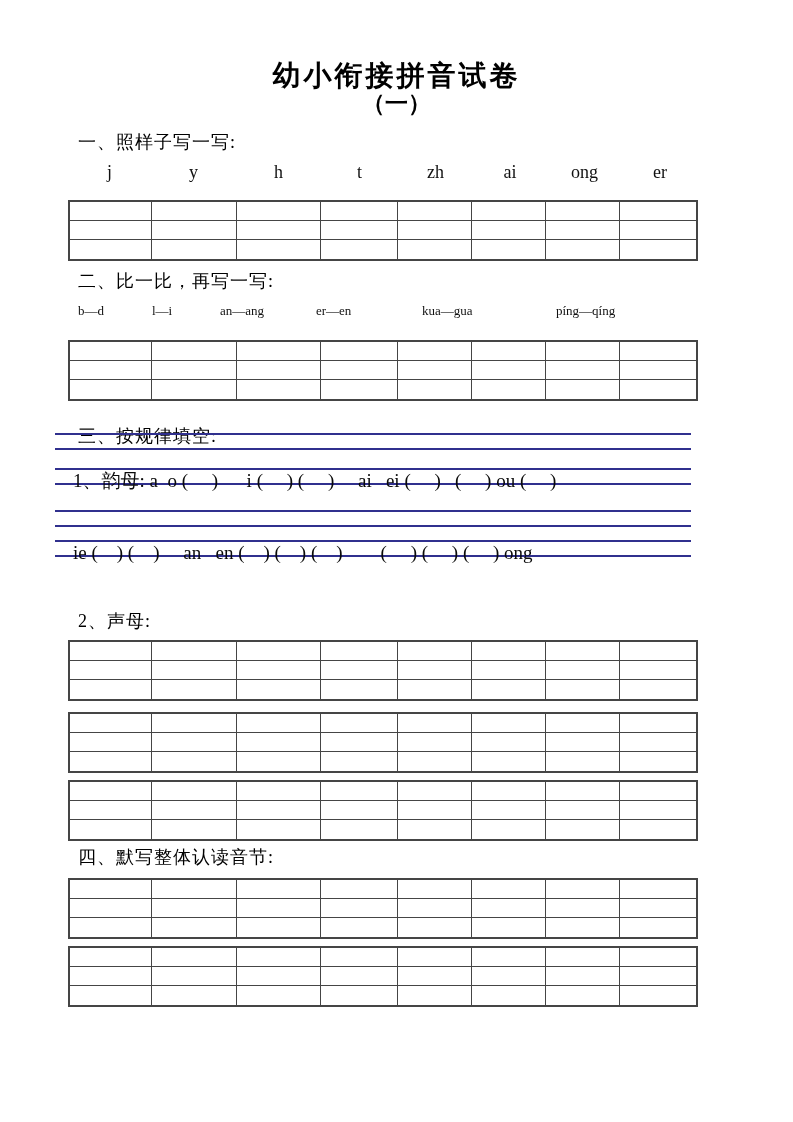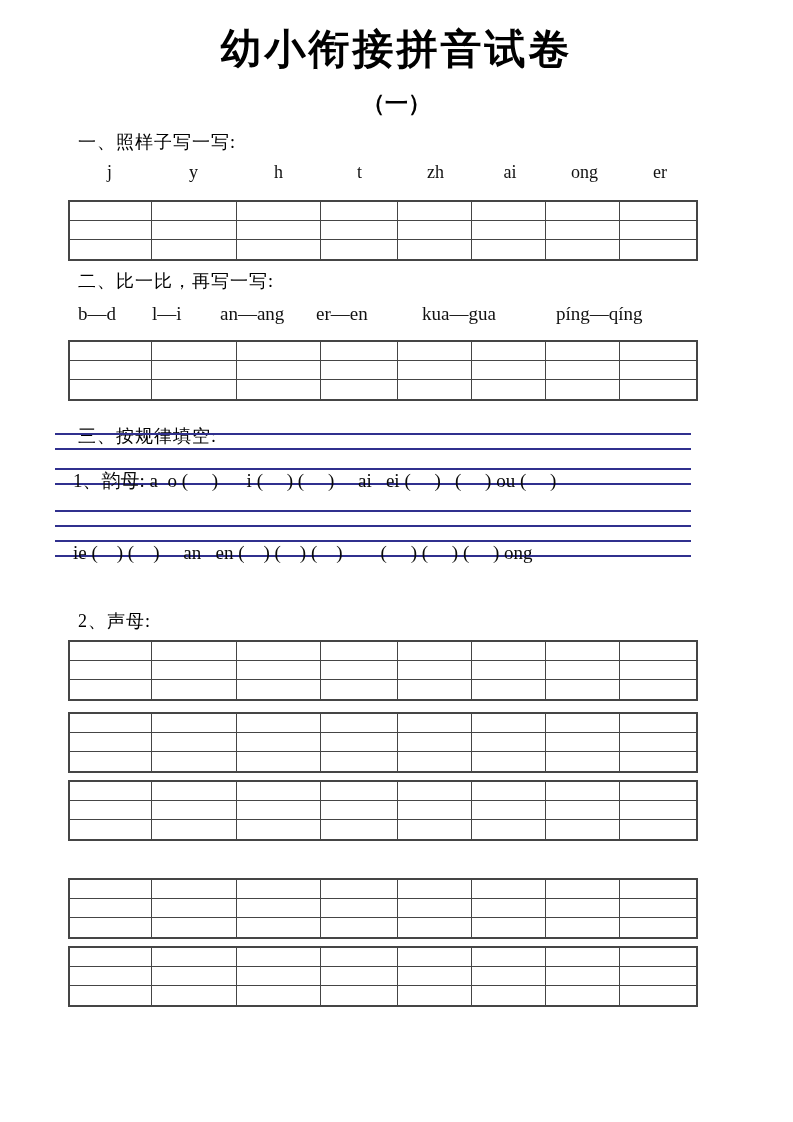--- a/index.html
+++ b/index.html
@@ -5,22 +5,22 @@
   html,body{margin:0;padding:0;background:#ffffff;}
   .page{
     position:relative;
     width:793px;height:1122px;
     background:#ffffff;
     font-family:"Liberation Serif", serif;
     color:#111;
     overflow:hidden;
   }
   .doc-title{
-    position:absolute;top:22px;left:0;width:100%;
-    text-align:center;font-size:41px;font-weight:bold;
+    position:absolute;top:57px;left:0;width:100%;
+    text-align:center;font-size:28px;font-weight:bold;
     letter-spacing:3px;color:#000;
   }
   .doc-subtitle{
     position:absolute;top:88px;left:0;width:100%;
     text-align:center;font-size:23px;font-weight:bold;color:#000;
   }
   .sec-heading{
     position:absolute;left:78px;
     font-size:18px;color:#000000;letter-spacing:1px;
   }
@@ -44,21 +44,21 @@
   }
   .wtable .cell{
     border-right:1.5px solid #454545;
     border-bottom:1.5px solid #454545;
   }
   .wtable .cell:nth-child(8n){border-right:none;}
   .wtable .cell:nth-last-child(-n+8){border-bottom:none;}
   
   .pairs-row{
     position:absolute;left:0;top:303px;width:793px;height:26px;
-    font-size:19px;
+    font-size:13px;
   }
   .pairs-row span{position:absolute;white-space:pre;}
   .pairs-row span:nth-of-type(1){left:78px;}
   .pairs-row span:nth-of-type(2){left:152px;}
   .pairs-row span:nth-of-type(3){left:220px;}
   .pairs-row span:nth-of-type(4){left:316px;}
   .pairs-row span:nth-of-type(5){left:422px;}
   .pairs-row span:nth-of-type(6){left:556px;}
   
   .fourline{
@@ -277,20 +277,21 @@
       <div class="cell"></div>
       <div class="cell"></div>
       <div class="cell"></div>
       <div class="cell"></div>
       <div class="cell"></div>
       <div class="cell"></div>
       <div class="cell"></div>
       <div class="cell"></div>
     </div>
 
+  <div class="sec-heading" id="h-sec4">四、默写整体认读音节:</div>
   <div class="wtable" id="table6">
       <div class="cell"></div>
       <div class="cell"></div>
       <div class="cell"></div>
       <div class="cell"></div>
       <div class="cell"></div>
       <div class="cell"></div>
       <div class="cell"></div>
       <div class="cell"></div>
       <div class="cell"></div>

